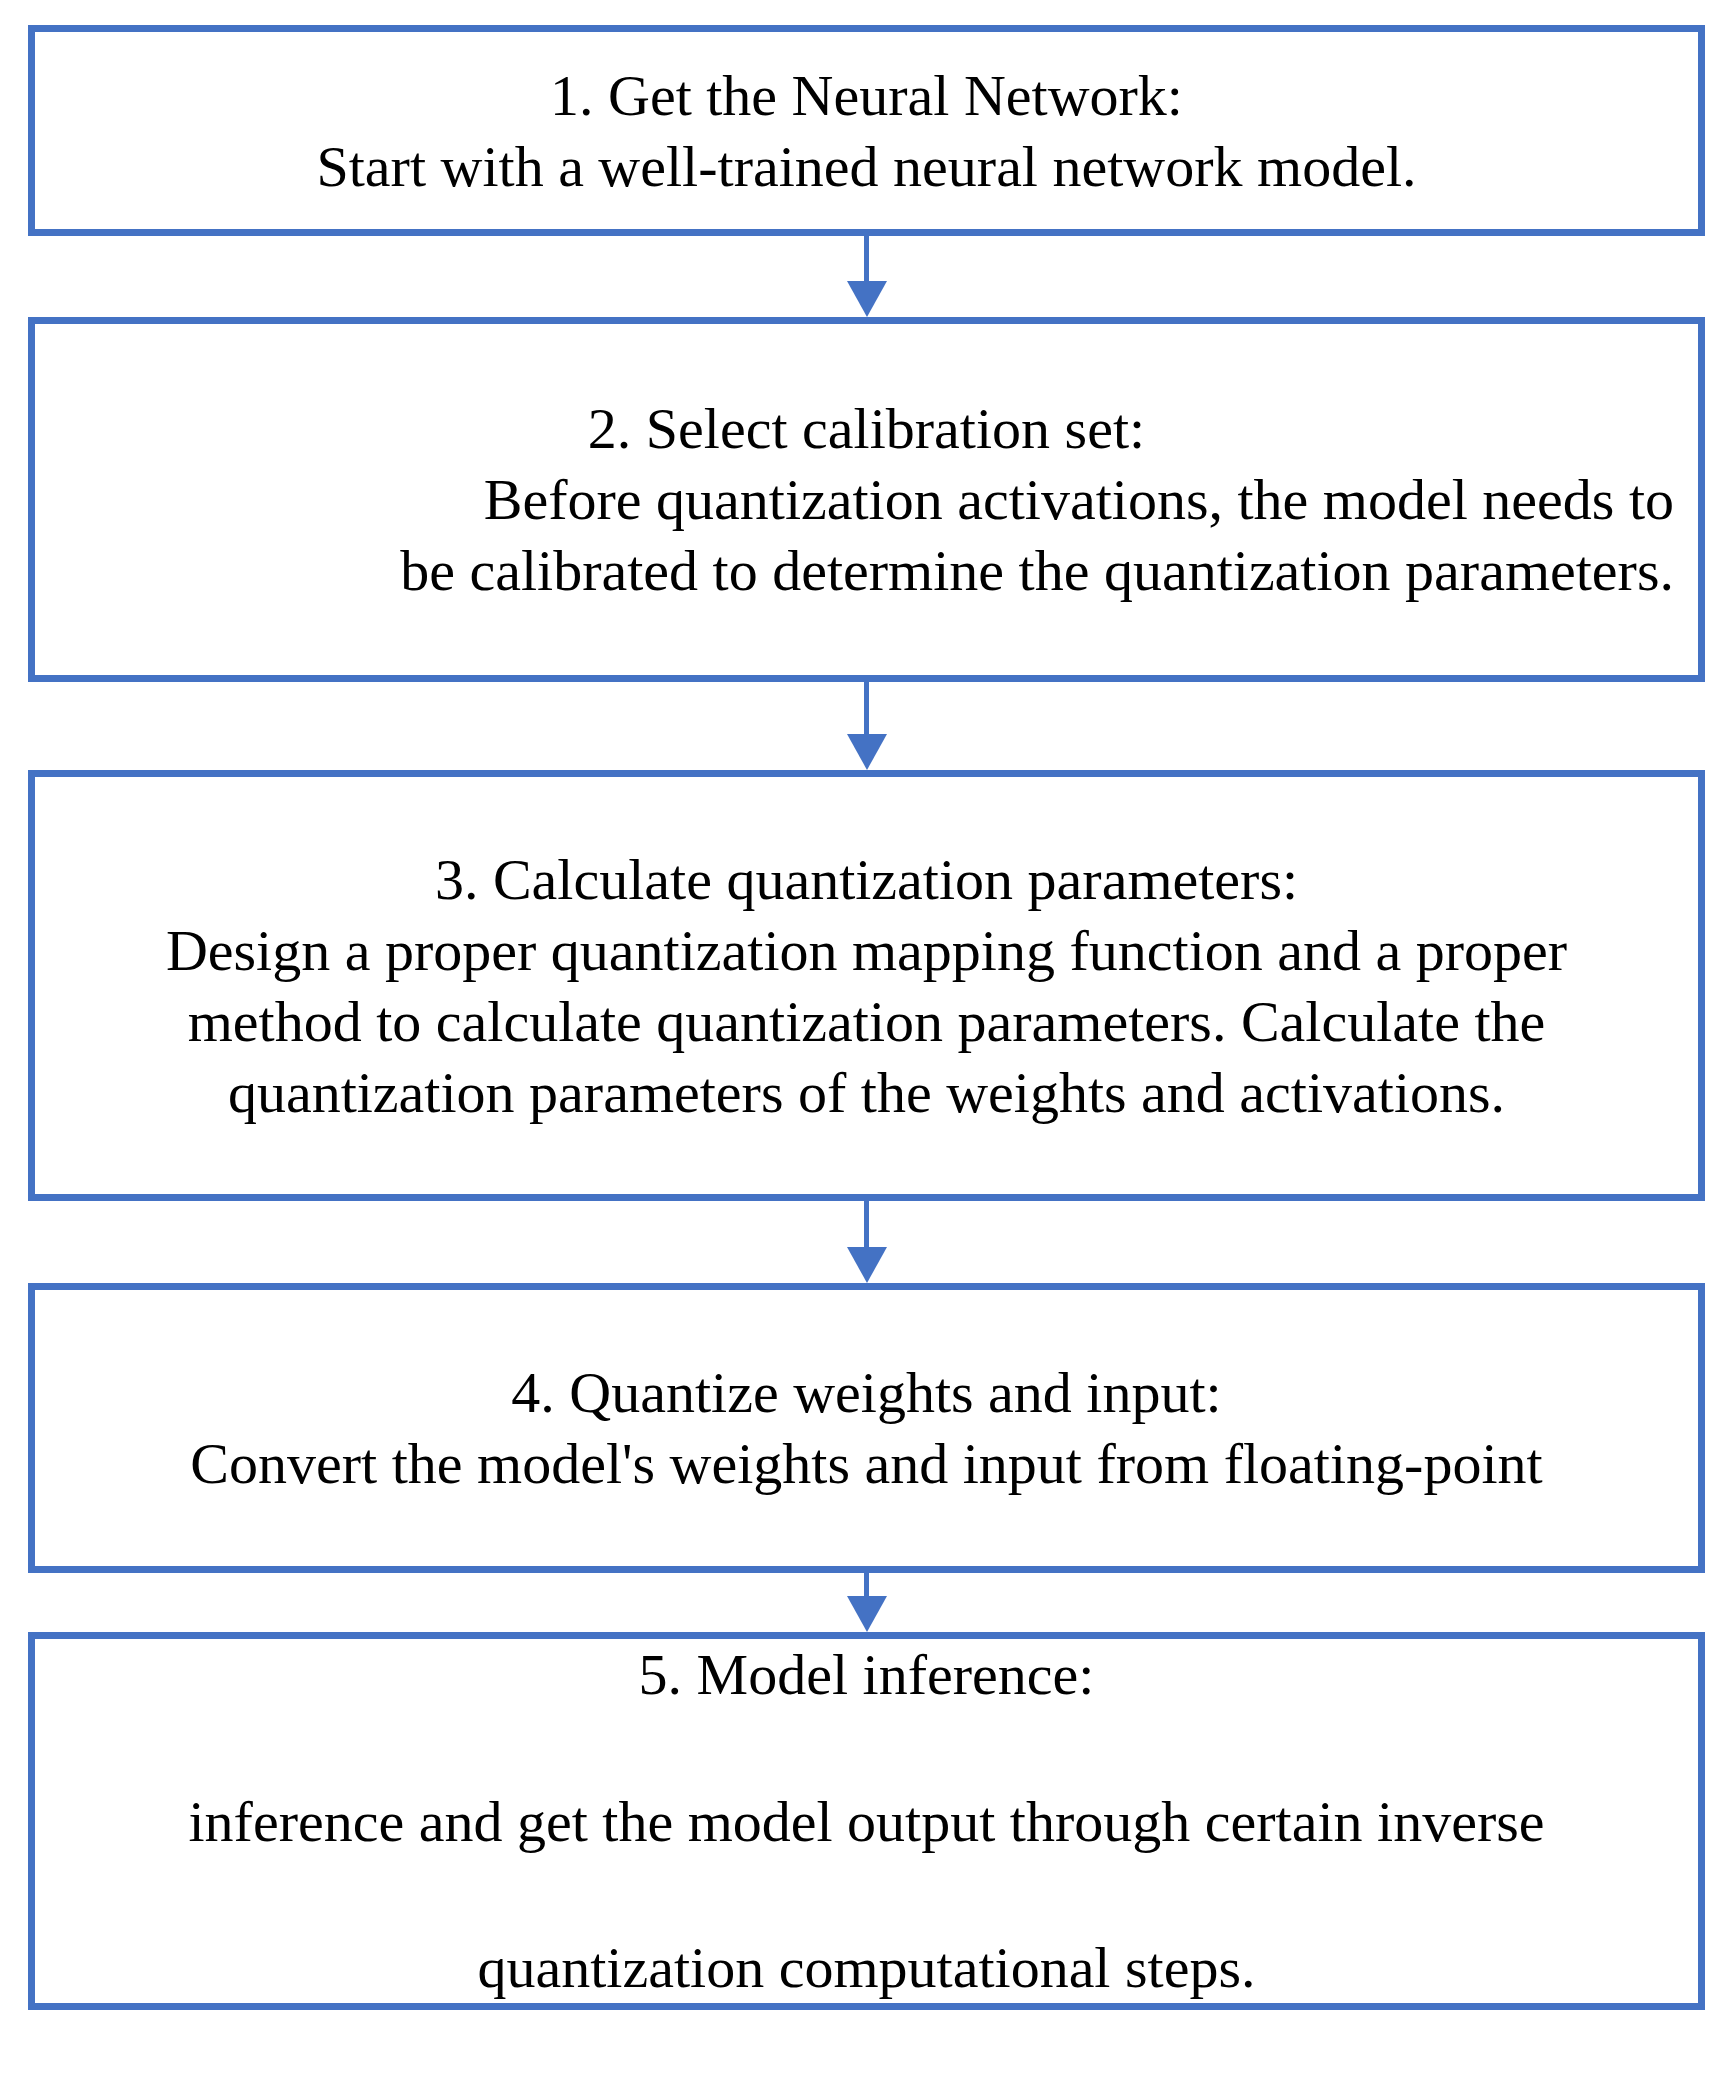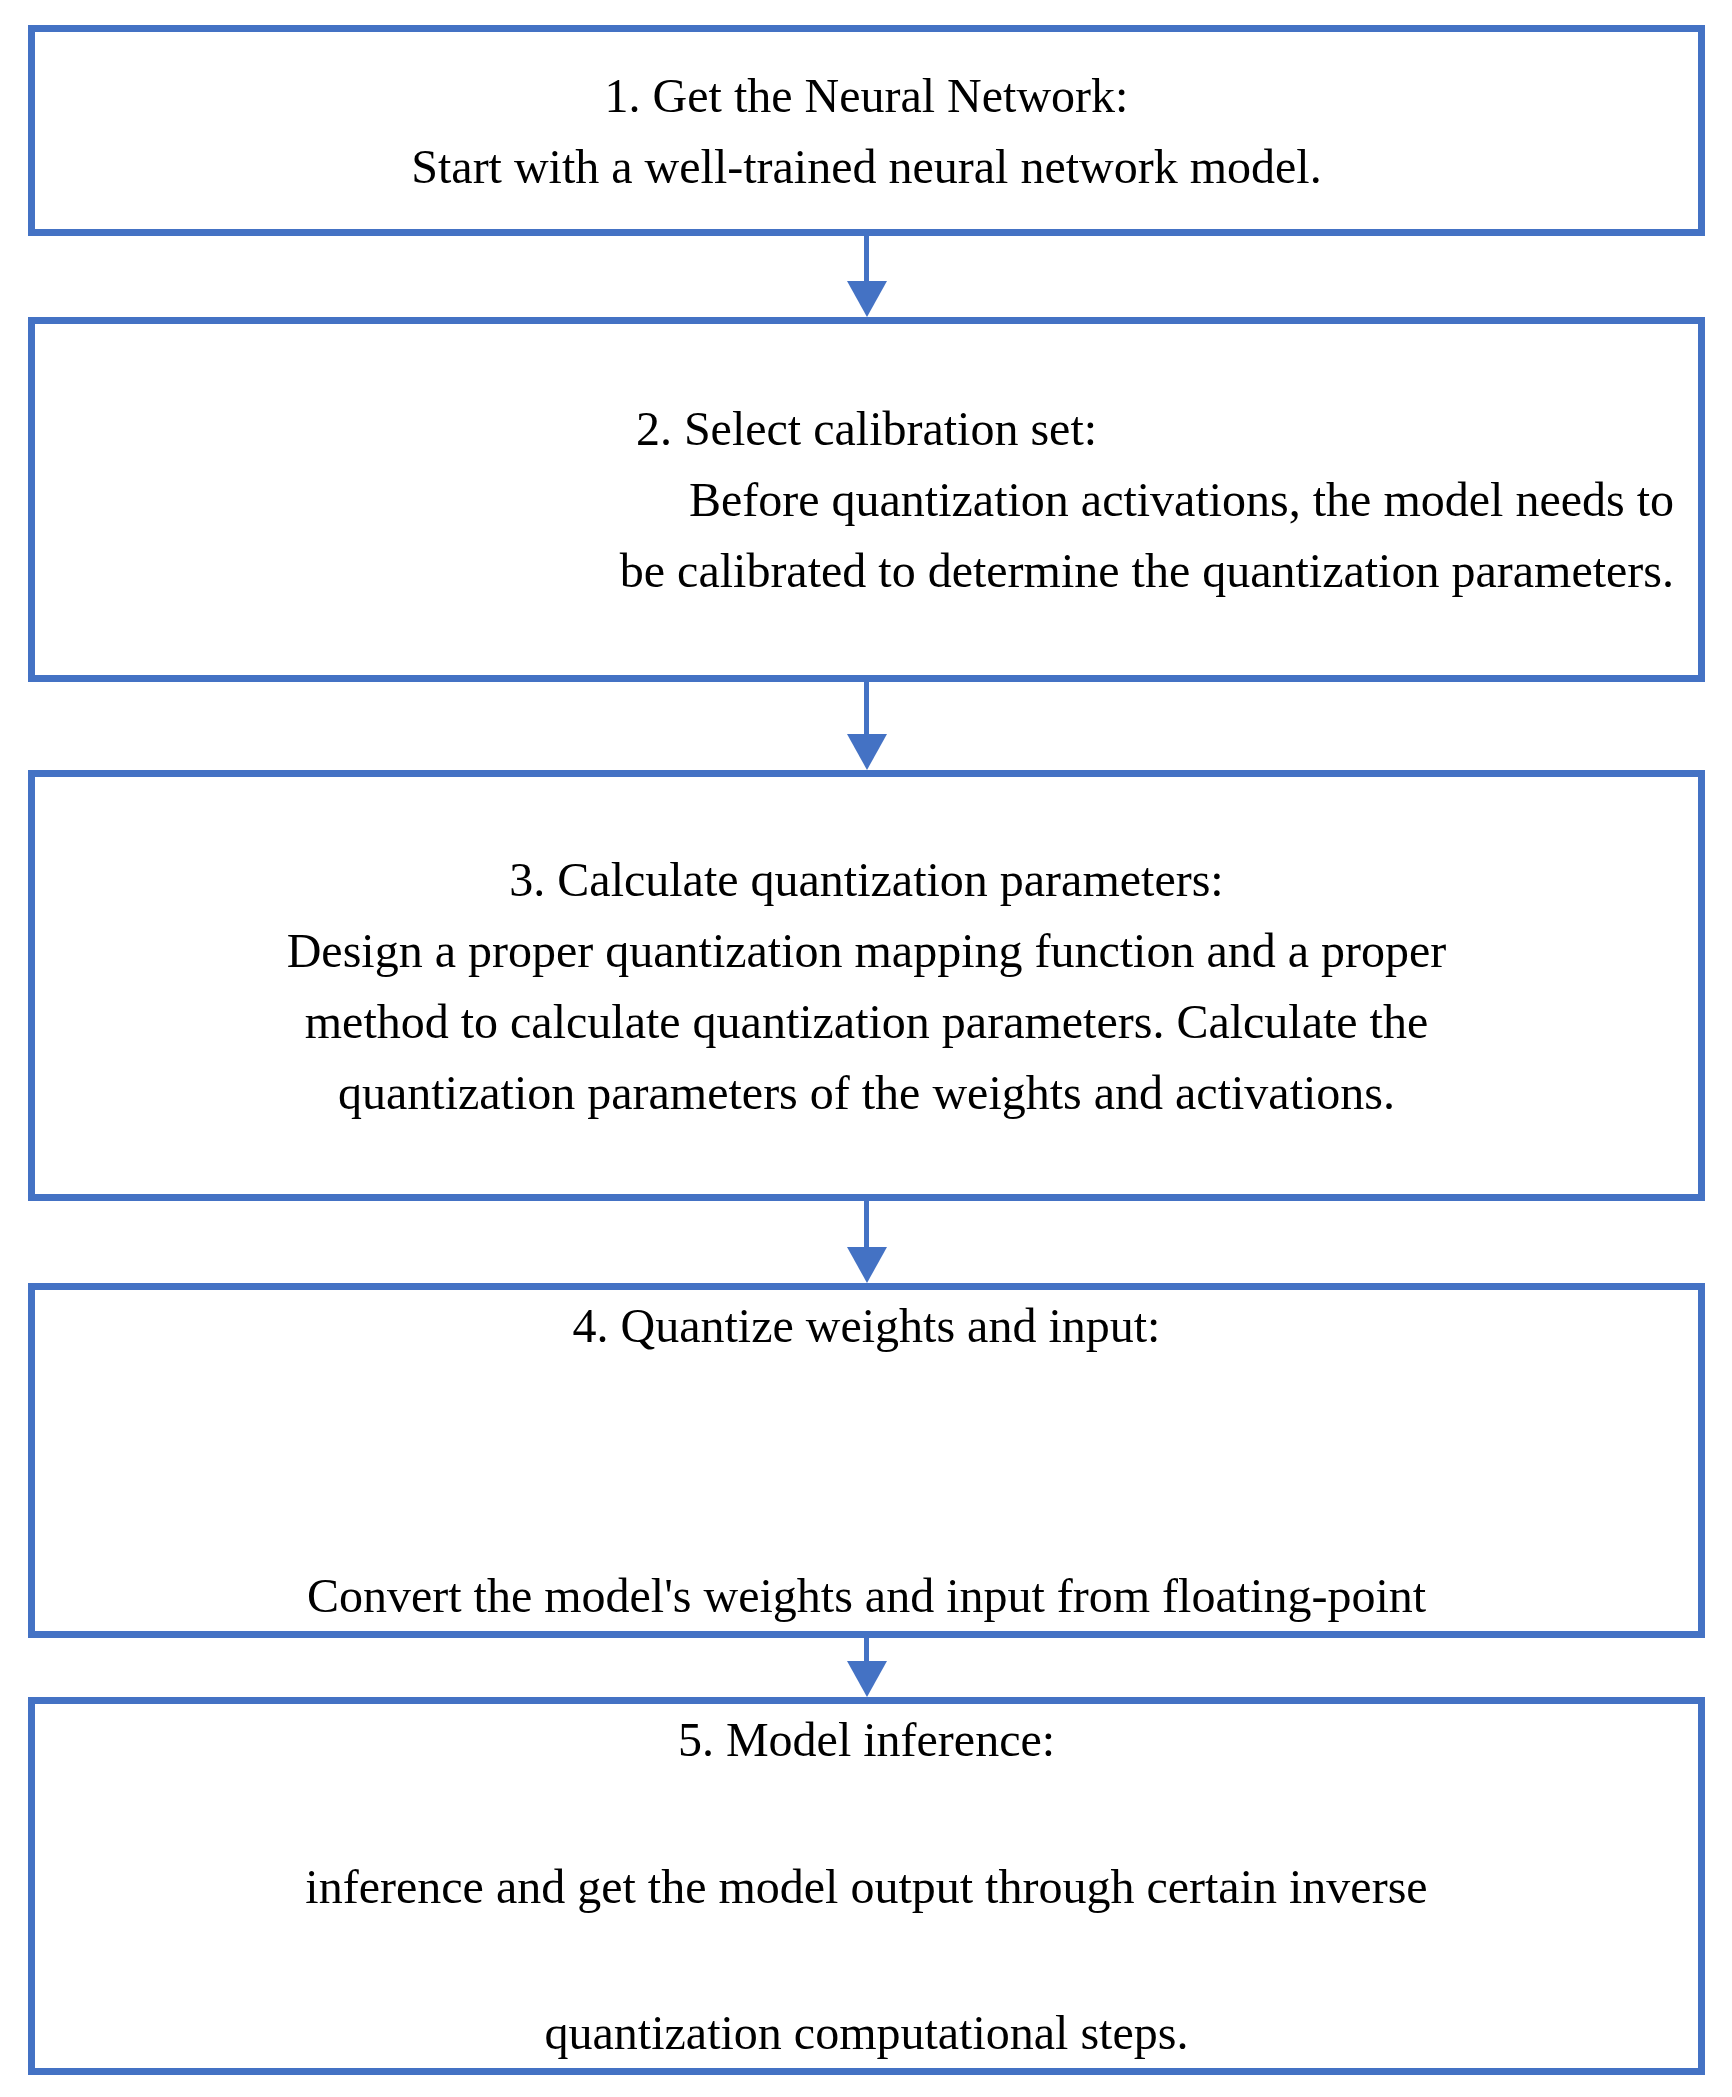--- a/index.html
+++ b/index.html
@@ -28,21 +28,21 @@
   }
   .box {
     width: 100%;
     border: 7.6px solid var(--border-color);
     background: var(--bg-color);
     display: flex;
     flex-direction: column;
     justify-content: center;
   }
   .line {
-    font-size: 48px;
+    font-size: 58px;
     line-height: 71px;
     white-space: nowrap;
     text-align: center;
     color: var(--text-color);
   }
   .line.align-right {
     text-align: right;
     padding-right: 24px;
   }
   .arrow {
@@ -64,21 +64,21 @@
     border-right: 20px solid transparent;
     border-top: 36px solid var(--arrow-color);
   }
   
   #flow > :nth-child(1) { height: 211px; }
   #flow > :nth-child(2) { height: 81px; }
   #flow > :nth-child(3) { height: 365px; }
   #flow > :nth-child(4) { height: 88px; }
   #flow > :nth-child(5) { height: 431px; }
   #flow > :nth-child(6) { height: 82px; }
-  #flow > :nth-child(7) { height: 355px; justify-content: space-between; }
+  #flow > :nth-child(7) { height: 290px; }
   #flow > :nth-child(8) { height: 59px; }
   #flow > :nth-child(9) { height: 378px; justify-content: space-between; }
 </style>
 </head>
 <body>
 
 <div class="page">
   <div id="flow">
       <div class="box">
         <div class="line title">1. Get the Neural Network:</div>

